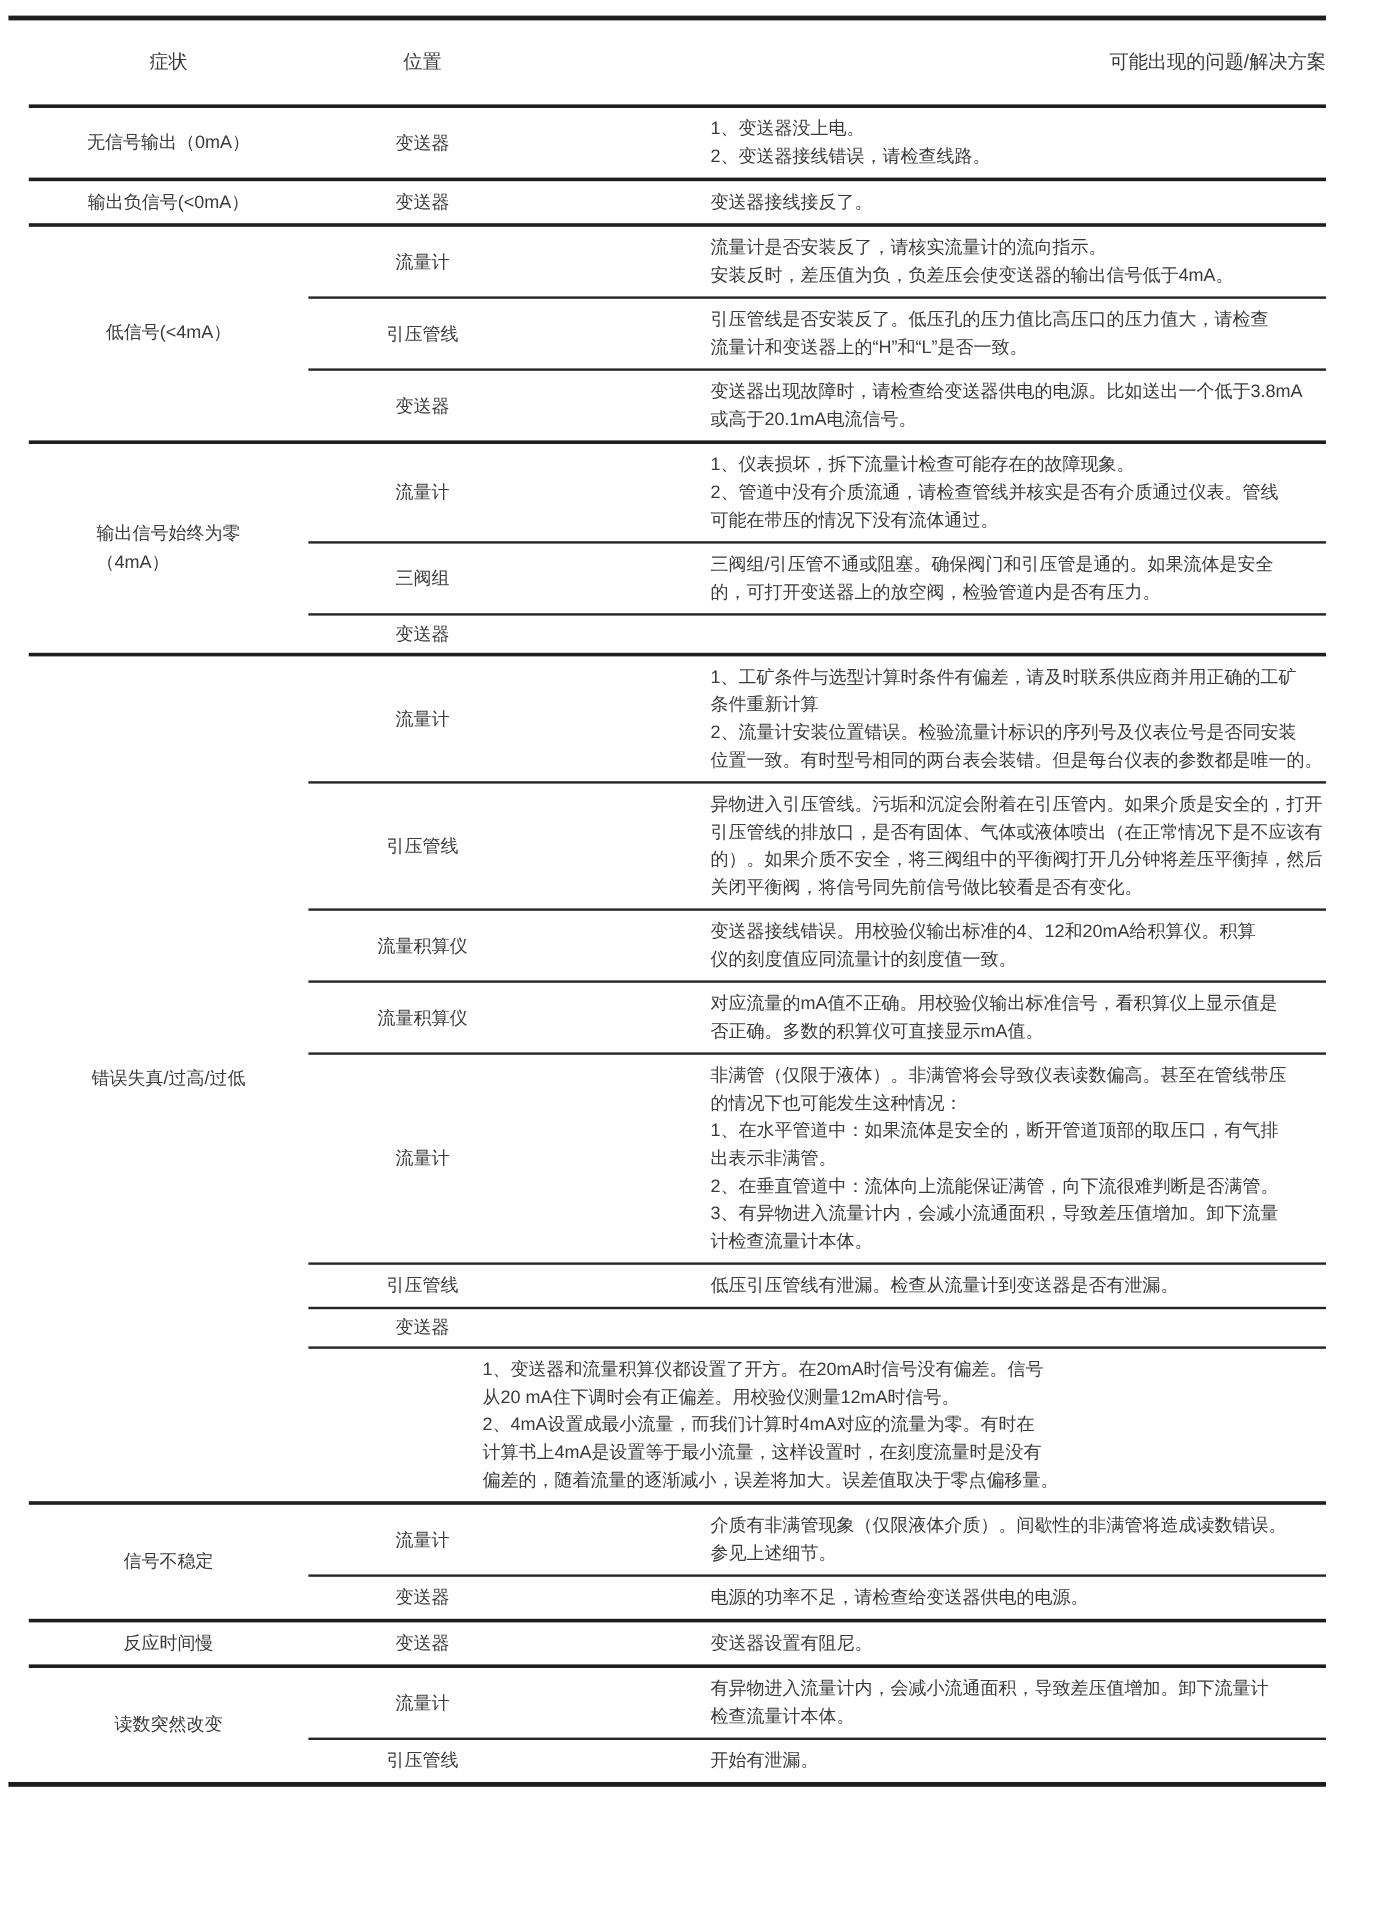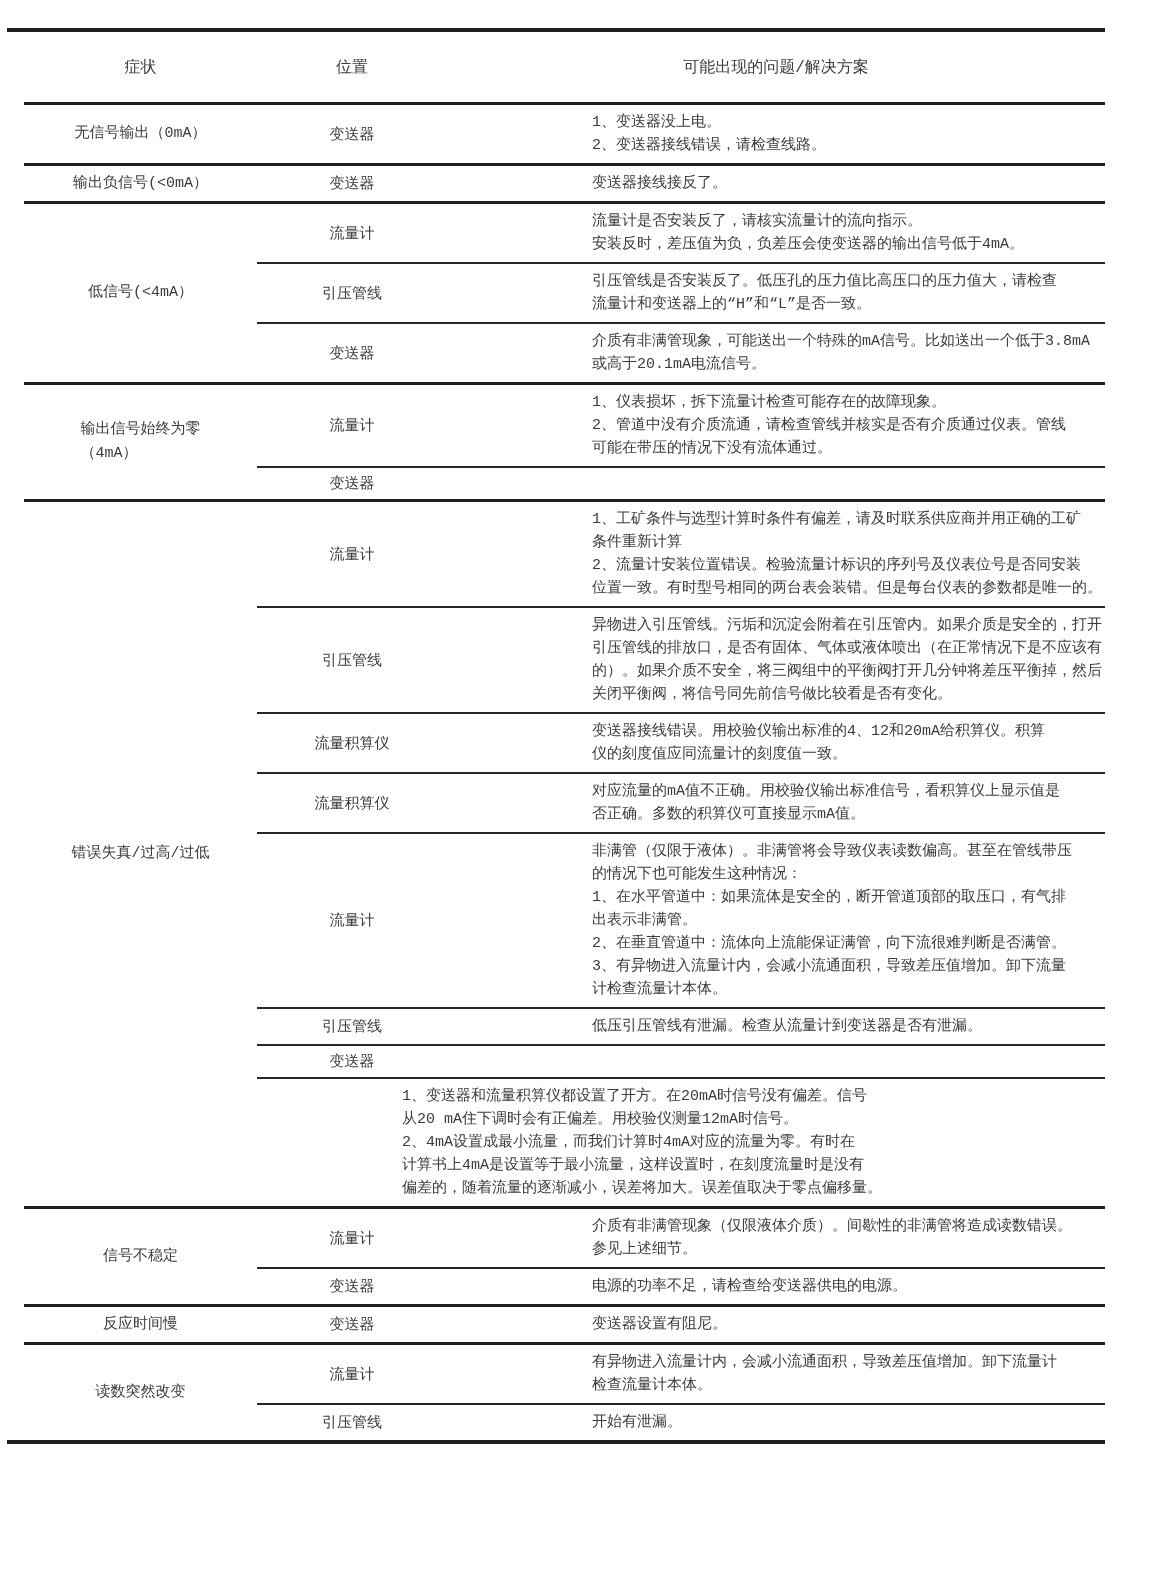--- a/index.html
+++ b/index.html
@@ -1,40 +1,40 @@
 <!DOCTYPE html>
 <html><head>
 <meta charset="utf-8">
 <style>
   html, body { margin: 0; padding: 0; background: #ffffff; }
   .page {
     width: 1163px;
     min-height: 1589px;
     background: #ffffff;
-    font-family: Liberation Mono, monospace;
+    font-family: Liberation Sans, sans-serif;
     color: #3b3b3b;
     font-size: 15px;
     box-sizing: border-box;
-    padding-top: 28px;
+    padding-top: 13px;
   }
   .tbl { margin-left: 7px; width: 1098px; }
   .rule-outer { height: 4px; background: #1d1d1d; }
   .tbl-inner { margin-left: 17px; width: 1081px; }
 
   .header-row {
     display: flex;
     align-items: center;
     height: 70px;
     border-bottom: 3px solid #1f1f1f;
     font-size: 16px;
     color: #3a3a3a;
   }
   .h-sym { width: 233px; text-align: center; }
   .h-loc { width: 190px; text-align: center; }
-  .h-sol { flex: 1; text-align: center; }
+  .h-sol { flex: 1; text-align: right; }
 
   .group { display: flex; }
   .group + .group { border-top: 3px solid #1f1f1f; }
 
   .g-sym {
     width: 233px;
     display: flex;
     align-items: center;
     justify-content: center;
     padding: 4px 6px;
@@ -122,37 +122,42 @@
             <div class="sol"><span>流量计是否安装反了，请核实流量计的流向指示。
 安装反时，差压值为负，负差压会使变送器的输出信号低于4mA。</span></div>
           </div>
           <div class="row">
             <div class="loc">引压管线</div>
             <div class="sol"><span>引压管线是否安装反了。低压孔的压力值比高压口的压力值大，请检查
 流量计和变送器上的“H”和“L”是否一致。</span></div>
           </div>
           <div class="row">
             <div class="loc">变送器</div>
-            <div class="sol"><span>介质有非满管现象，可能送出一个特殊的mA信号。比如送出一个低于3.8mA
+            <div class="sol"><span>变送器出现故障时，请检查给变送器供电的电源。比如送出一个低于3.8mA
 或高于20.1mA电流信号。</span></div>
           </div>
         </div>
       </div>
 
       <div class="group">
         <div class="g-sym">
             <span class="sym-text">输出信号始终为零
 （4mA）</span>
           </div>
         <div class="g-rows">
           <div class="row">
             <div class="loc">流量计</div>
             <div class="sol"><span>1、仪表损坏，拆下流量计检查可能存在的故障现象。
 2、管道中没有介质流通，请检查管线并核实是否有介质通过仪表。管线
 可能在带压的情况下没有流体通过。</span></div>
+          </div>
+          <div class="row">
+            <div class="loc">三阀组</div>
+            <div class="sol"><span>三阀组/引压管不通或阻塞。确保阀门和引压管是通的。如果流体是安全
+的，可打开变送器上的放空阀，检验管道内是否有压力。</span></div>
           </div>
           <div class="row">
             <div class="loc">变送器</div>
           </div>
         </div>
       </div>
 
       <div class="group">
         <div class="g-sym">
             <span class="sym-text">错误失真/过高/过低</span>

